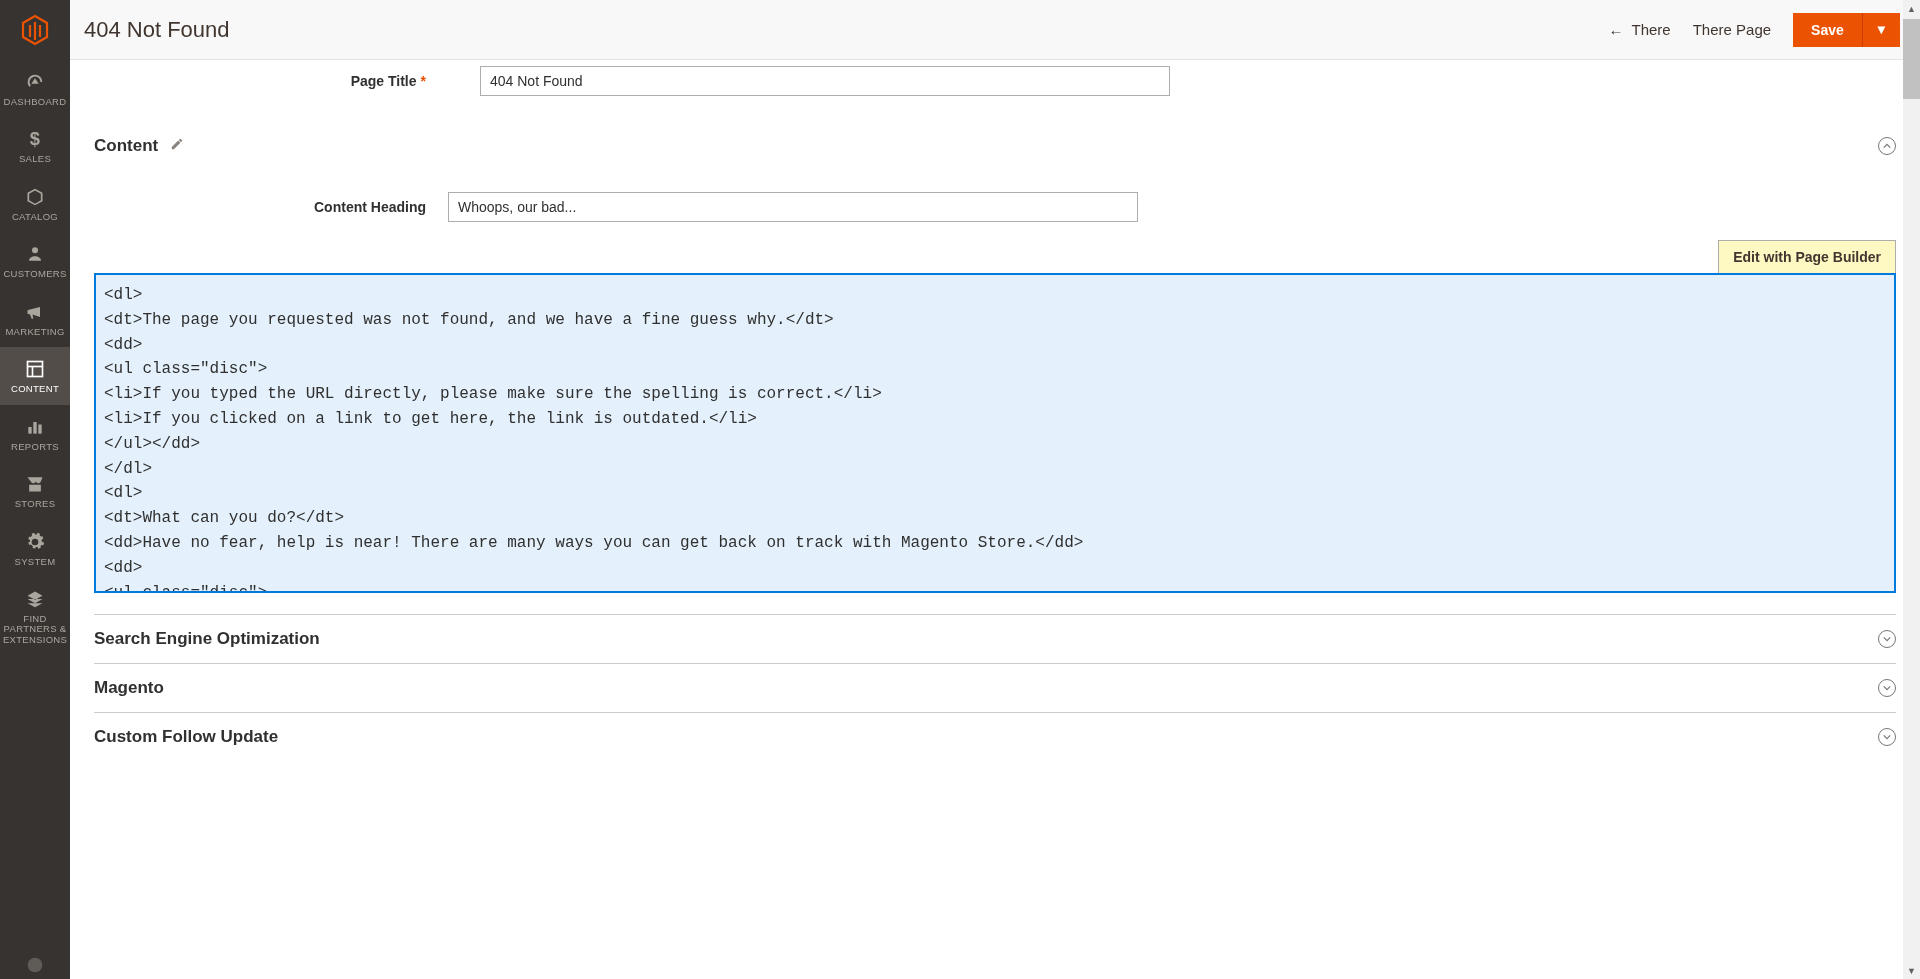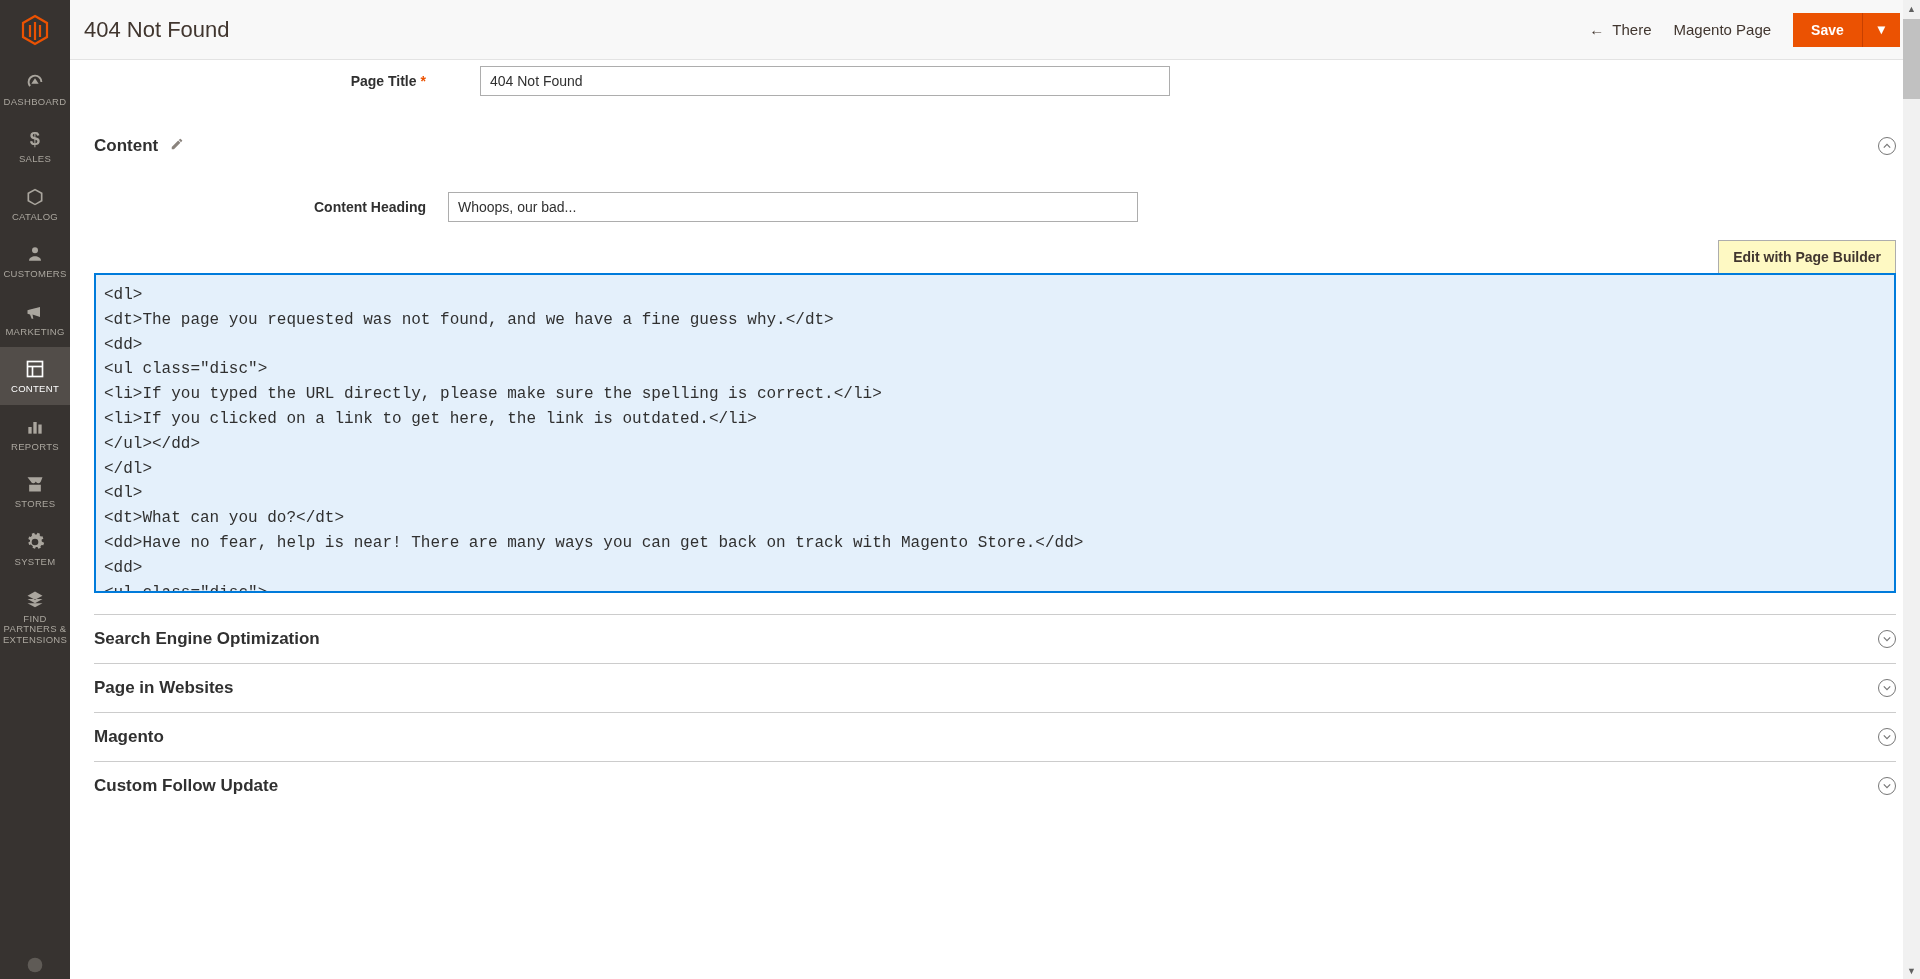--- a/index.html
+++ b/index.html
@@ -168,21 +168,21 @@
   </div>
 
   <div class="main">
     <div class="header">
       <div class="page-title-header">404 Not Found</div>
       <div class="header-actions">
         <div class="btn-back">
           <span>←</span>
           <span>There</span>
         </div>
-        <div class="btn-delete">Magento Page</div>
+        <div class="btn-delete">There Page</div>
         <div class="btn-save-group">
           <button class="btn-save">Save</button>
           <button class="btn-save-dd">
               <span>▼</span>
             </button>
         </div>
       </div>
     </div>
 
     <div class="content-wrap">
@@ -242,30 +242,20 @@
               <span>Search Engine Optimization</span>
             </div>
           <div class="collapse-icon">
               <svg width="8" height="8" viewBox="0 0 10 10">
                 <path d="M1 3 L5 7 L9 3" stroke="#777" stroke-width="1.5" fill="none"></path>
               </svg>
             </div>
         </div>
         <div class="section-head collapsed">
           <div class="title">
-              <span>Page in Websites</span>
-            </div>
-          <div class="collapse-icon">
-              <svg width="8" height="8" viewBox="0 0 10 10">
-                <path d="M1 3 L5 7 L9 3" stroke="#777" stroke-width="1.5" fill="none"></path>
-              </svg>
-            </div>
-        </div>
-        <div class="section-head collapsed">
-          <div class="title">
               <span>Magento</span>
             </div>
           <div class="collapse-icon">
               <svg width="8" height="8" viewBox="0 0 10 10">
                 <path d="M1 3 L5 7 L9 3" stroke="#777" stroke-width="1.5" fill="none"></path>
               </svg>
             </div>
         </div>
         <div class="section-head collapsed" style="border-bottom:none;">
           <div class="title">

